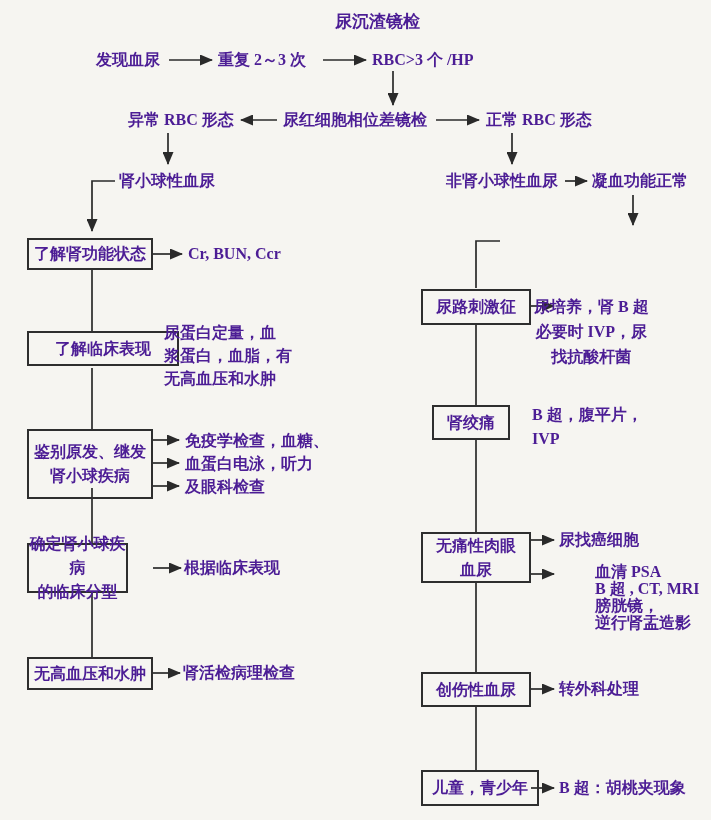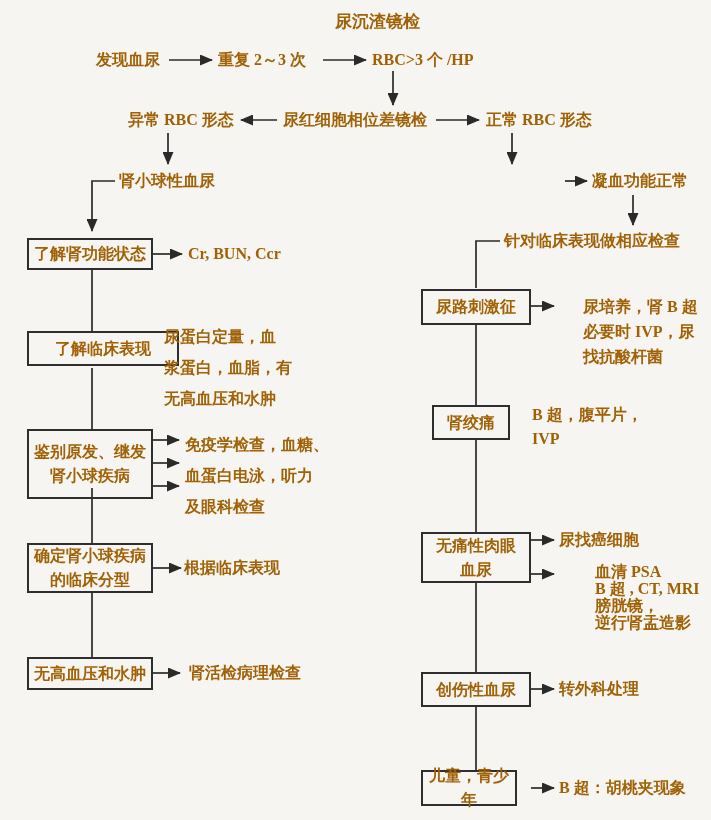--- a/index.html
+++ b/index.html
@@ -1,37 +1,37 @@
 <!DOCTYPE html>
 <html><head>
 <meta charset="utf-8">
 <style>
   html,body { margin:0; padding:0; }
   body { font-family:"Liberation Serif","DejaVu Serif",serif; }
   .canvas {
     position:relative; width:711px; height:820px;
-    background:#f6f5f1; color:#a16207; overflow:hidden;
+    background:#f6f5f1; color:#4c1d95; overflow:hidden;
     font-weight:bold; font-size:16px;
   }
   .wires { position:absolute; left:0; top:0; z-index:0; }
   .wires line, .wires polyline { stroke:#2a2a2a; stroke-width:1.7; fill:none; }
   .wires marker path { fill:#2a2a2a; }
   .t {
     position:absolute; z-index:1; white-space:pre-line;
     line-height:24px;
   }
   .box {
     position:absolute; z-index:1; box-sizing:border-box;
     border:2px solid #2e2e2e;
     display:flex; align-items:center; justify-content:center;
     text-align:center; white-space:pre-line; line-height:24px;
   }
   .title { font-size:17px; }
   .lh22 { line-height:17px;margin-left:36px; }
-  .lh23 { line-height:31px; }
+  .lh23 { line-height:23px; }
   .lh25 { line-height:25px; }
 </style>
 </head>
 <body>
 
 <div class="canvas">
 
   <svg class="wires" width="711" height="820" viewBox="0 0 711 820" aria-hidden="true">
     <defs>
       <marker id="ah" markerUnits="userSpaceOnUse" markerWidth="13" markerHeight="11" refX="12" refY="5.5" orient="auto">
@@ -82,49 +82,49 @@
 
   <div class="t" style="left:96px; top:48px;">发现血尿</div>
   <div class="t" style="left:218px; top:48px;">重复 2～3 次</div>
   <div class="t" style="left:372px; top:48px;">RBC&gt;3 个 /HP</div>
 
   <div class="t" style="left:128px; top:108px;text-align:center;">异常 RBC 形态</div>
   <div class="t" style="left:283px; top:108px;">尿红细胞相位差镜检</div>
   <div class="t" style="left:486px; top:108px;">正常 RBC 形态</div>
 
   <div class="t" style="left:119px; top:169px;">肾小球性血尿</div>
+  <div class="t" style="left:446px; top:169px;">非肾小球性血尿</div>
   <div class="t" style="left:592px; top:169px;">凝血功能正常</div>
-  <div class="t" style="left:504px; top:229px;">针对临床表现做相应检查</div>
 
   <div class="box" style="left:27px; top:238px; width:126px; height:32px;">了解肾功能状态</div>
   <div class="box" style="left:27px; top:331px; width:152px; height:35px;">了解临床表现</div>
   <div class="box" style="left:27px; top:429px; width:126px; height:70px;">鉴别原发、继发
 肾小球疾病</div>
-  <div class="box" style="left:27px; top:543px; width:126px; height:50px;">确定肾小球疾病
+  <div class="box" style="left:27px; top:543px; width:101px; height:50px;">确定肾小球疾病
 的临床分型</div>
   <div class="box" style="left:27px; top:657px; width:126px; height:33px;">无高血压和水肿</div>
 
   <div class="t" style="left:188px; top:242px;">Cr, BUN, Ccr</div>
   <div class="t lh23" style="left:164px; top:321px;">尿蛋白定量，血
 浆蛋白，血脂，有
 无高血压和水肿</div>
   <div class="t lh23" style="left:185px; top:429px;">免疫学检查，血糖、
 血蛋白电泳，听力
 及眼科检查</div>
   <div class="t" style="left:184px; top:556px;">根据临床表现</div>
-  <div class="t" style="left:183px; top:661px;margin-left:6px;">肾活检病理检查</div>
+  <div class="t" style="left:183px; top:661px;">肾活检病理检查</div>
 
   <div class="box" style="left:421px; top:289px; width:110px; height:36px;">尿路刺激征</div>
   <div class="box" style="left:432px; top:405px; width:78px; height:35px;">肾绞痛</div>
   <div class="box" style="left:421px; top:532px; width:110px; height:51px;">无痛性肉眼
 血尿</div>
   <div class="box" style="left:421px; top:672px; width:110px; height:35px;">创伤性血尿</div>
-  <div class="box" style="left:421px; top:770px; width:96px; height:36px;">儿童，青少年</div>
+  <div class="box" style="left:421px; top:770px; width:118px; height:36px;">儿童，青少年</div>
 
-  <div class="t lh25" style="left:583px; top:294px;">尿培养，肾 B 超
+  <div class="t lh25" style="left:534px; top:294px;text-align:center;">尿培养，肾 B 超
 必要时 IVP，尿
 找抗酸杆菌</div>
   <div class="t" style="left:532px; top:403px;">B 超，腹平片，
 IVP</div>
   <div class="t" style="left:559px; top:528px;">尿找癌细胞</div>
   <div class="t lh22" style="left:559px; top:563px;">血清 PSA
 B 超 , CT, MRI
 膀胱镜，
 逆行肾盂造影</div>
   <div class="t" style="left:559px; top:677px;">转外科处理</div>

